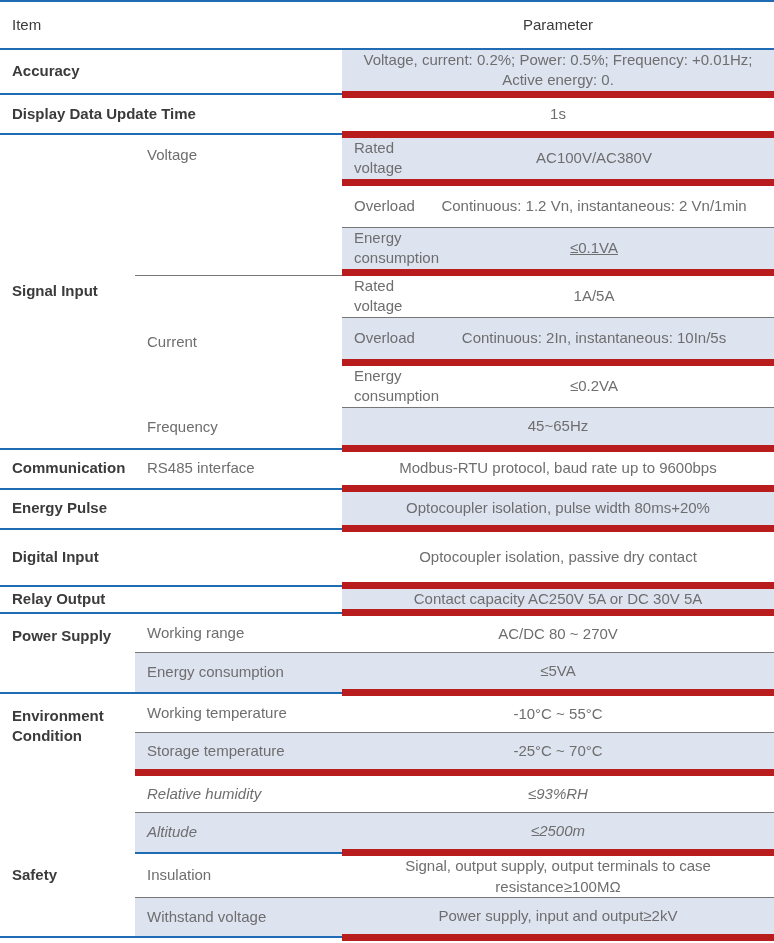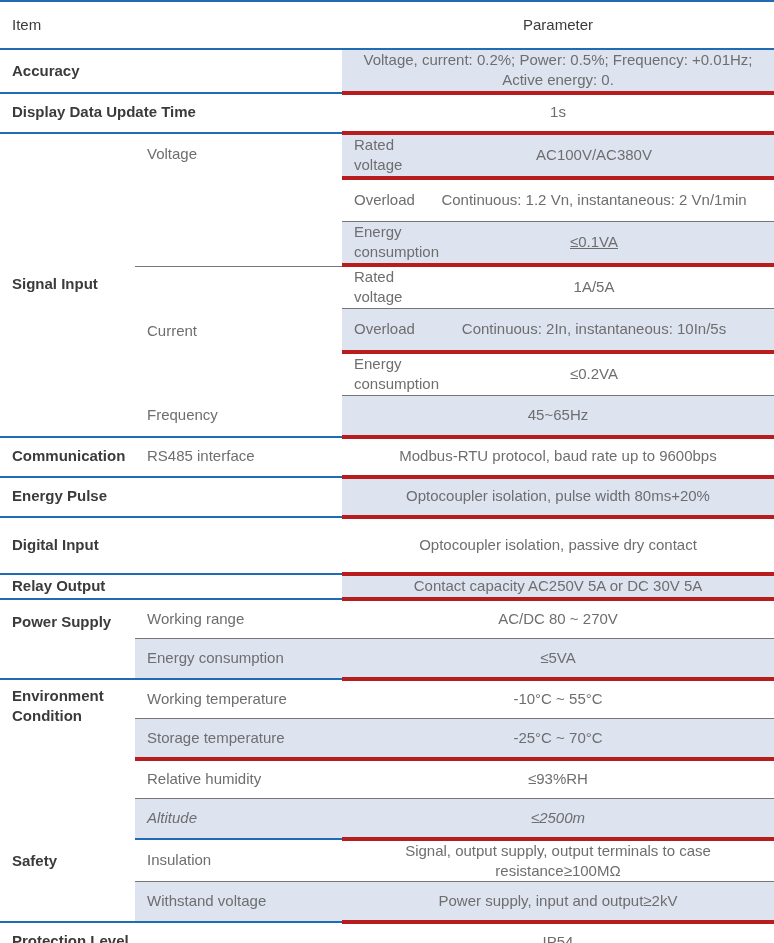--- a/index.html
+++ b/index.html
@@ -48,21 +48,21 @@
   }
   .hdr-item{text-align:left;}
   .hdr-param{text-align:center;}
 
   
   .shade{background:#dee3f0;}
   .plain{background:#ffffff;}
 
   
   .bb-blue{border-bottom:2px solid #1f6cb4;}
-  .bb-grey{border-bottom:4px solid #b91c1c;}
+  .bb-grey{border-bottom:7px solid #b91c1c;}
   .bb-greyd{border-bottom:1px solid #777777;}
   .nb{border:none;}
 
   
   .hdr-row td{height:46px;}
   .topline td{height:0;padding:0;border-top:2px solid #1f6cb4;}
 </style>
 </head>
 <body>
 
@@ -224,29 +224,29 @@
       <td rowspan="2" class="item-label plain bb-blue" style="vertical-align:top;padding-top:12px;">Power Supply</td>
       <td class="sub-label plain bb-greyd">Working range</td>
       <td class="param plain bb-greyd">AC/DC 80 ~ 270V</td>
     </tr>
     <tr style="height:40px;">
       <td class="sub-label shade bb-blue">Energy consumption</td>
       <td class="param shade bb-grey">≤5VA</td>
     </tr>
 
     <tr style="height:40px;">
-      <td rowspan="4" class="item-label plain" style="vertical-align:top;padding-top:6px;">Environment Condition</td>
+      <td rowspan="4" class="item-label plain" style="vertical-align:top;padding-top:12px;">Environment Condition</td>
       <td class="sub-label plain bb-greyd">Working temperature</td>
       <td class="param plain bb-greyd">-10°C ~ 55°C</td>
     </tr>
     <tr style="height:40px;">
       <td class="sub-label shade bb-grey">Storage temperature</td>
       <td class="param shade bb-grey">-25°C ~ 70°C</td>
     </tr>
-    <tr style="height:40px;">
+    <tr style="height:40px;font-style:italic;">
       <td class="sub-label plain bb-greyd">Relative humidity</td>
       <td class="param plain bb-greyd">≤93%RH</td>
     </tr>
     <tr style="height:40px;font-style:italic;">
       <td class="sub-label shade bb-blue">Altitude</td>
       <td class="param shade bb-grey">≤2500m</td>
     </tr>
 
     <tr style="height:32px;">
       <td rowspan="2" class="item-label plain bb-blue" style="vertical-align:top;padding-top:12px;">Safety</td>

